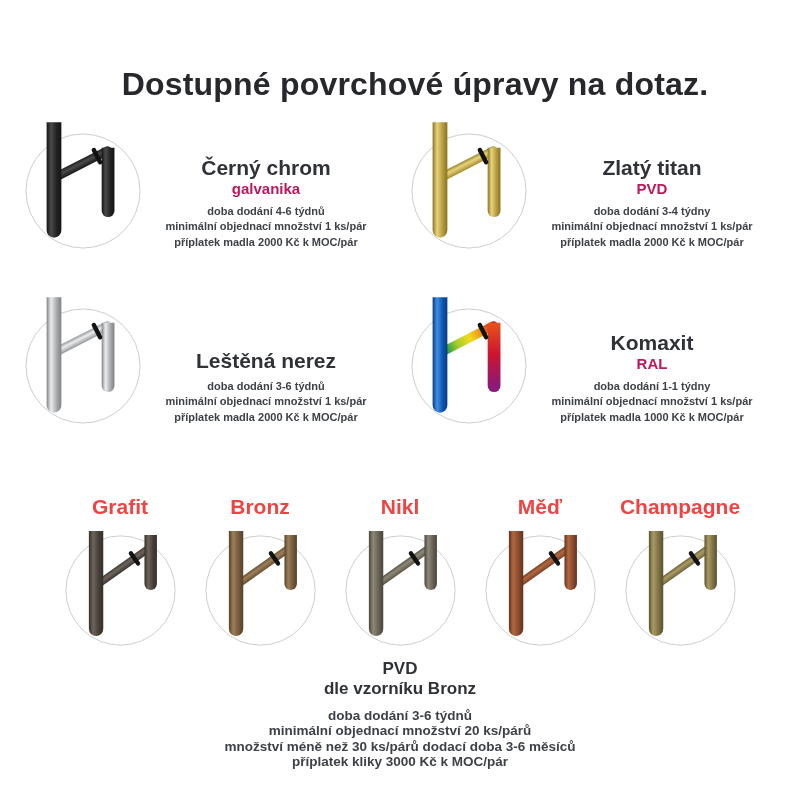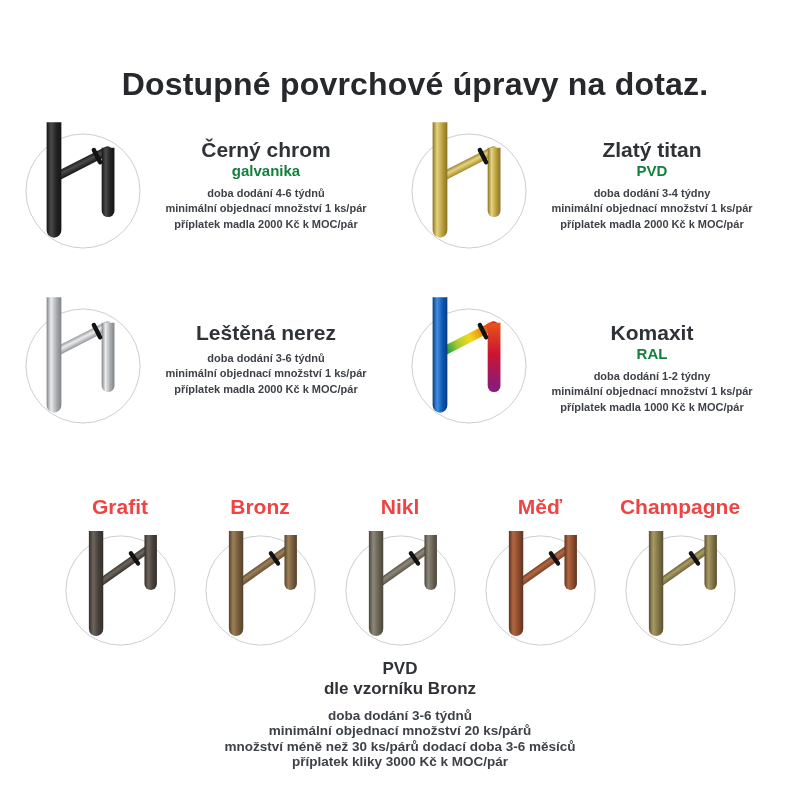--- a/index.html
+++ b/index.html
@@ -4,31 +4,31 @@
 <style>
   html,body{margin:0;padding:0;}
   body{
     width:800px;height:800px;position:relative;background:#ffffff;
     font-family:"Liberation Sans",sans-serif;color:#2f3237;overflow:hidden;
   }
   .page-title{
     position:absolute;top:51px;left:0;width:800px;text-align:center;
     font-size:32px;font-weight:bold;color:#26282c;letter-spacing:.2px;margin:15px;
   }
-  .finish{position:absolute;display:flex;align-items:flex-start;}
+  .finish{position:absolute;display:flex;align-items:flex-end;}
   .pos-1{left:24px;top:132px;}
   .pos-2{left:410px;top:132px;}
   .pos-3{left:24px;top:307px;}
   .pos-4{left:410px;top:307px;}
   .circle{width:118px;height:118px;flex:0 0 auto;}
   .circle svg{width:100%;height:100%;display:block;overflow:visible;}
   .info{width:248px;text-align:center;padding-top:6px;}
   .pos-3 .info,.pos-4 .info{padding-top:14px;}
   .finish-name{font-size:21px;font-weight:bold;line-height:23px;color:#2f3237;}
-  .finish-method{font-size:15px;font-weight:bold;line-height:17px;margin-top:1px;color:#15803d;}
+  .finish-method{font-size:15px;font-weight:bold;line-height:17px;margin-top:1px;color:#be185d;}
   .details{margin-top:7px;font-size:11px;font-weight:600;color:#3e4248;line-height:15.3px;white-space:nowrap;}
   .swatch{position:absolute;top:495px;width:140px;text-align:center;}
   .sw-1{left:50px;} .sw-2{left:190px;} .sw-3{left:330px;} .sw-4{left:470px;} .sw-5{left:610px;}
   .swatch-name{font-size:21px;font-weight:bold;color:#ef4444;line-height:23px;}
   .swatch .circle{width:115px;height:115px;margin:15px auto 0;}
   .footer{position:absolute;top:659px;left:100px;width:600px;text-align:center;}
   .footer-name,.footer-method{font-size:17px;font-weight:bold;line-height:20px;color:#2f3237;}
   .footer .details{margin-top:9px;font-size:13.5px;}
 </style>
 </head>
@@ -186,21 +186,21 @@
         <line x1="36" y1="44" x2="85" y2="19" stroke="url(#h4B)" stroke-width="9" stroke-linecap="round"></line>
         <path d="M 23 -10 L 23 100 A 7.5 7.5 0 0 0 38 100 L 38 -10 Z" fill="url(#h4L)"></path>
         <path d="M 79 16 L 79 80 A 6.5 6.5 0 0 0 92 80 L 92 16 Z" fill="url(#h4R)"></path>
         <line x1="71.03870760818488" y1="18.26466691204237" x2="77.40129239181512" y2="30.73533308795763" stroke="#121212" stroke-width="4.5" stroke-linecap="round"></line>
       </svg>
   </div>
   <div class="info">
     <div class="finish-name">Komaxit</div>
     <div class="finish-method">RAL</div>
     <div class="details">
-      <div>doba dodání 1-2 týdny</div>
+      <div>doba dodání 1-1 týdny</div>
       <div>minimální objednací množství 1 ks/pár</div>
       <div>příplatek madla 1000 Kč k MOC/pár</div>
     </div>
   </div>
 </section>
 
 <div class="swatch sw-1">
   <div class="swatch-name">Grafit</div>
   <div class="circle">
     <svg viewBox="0 0 120 120">

